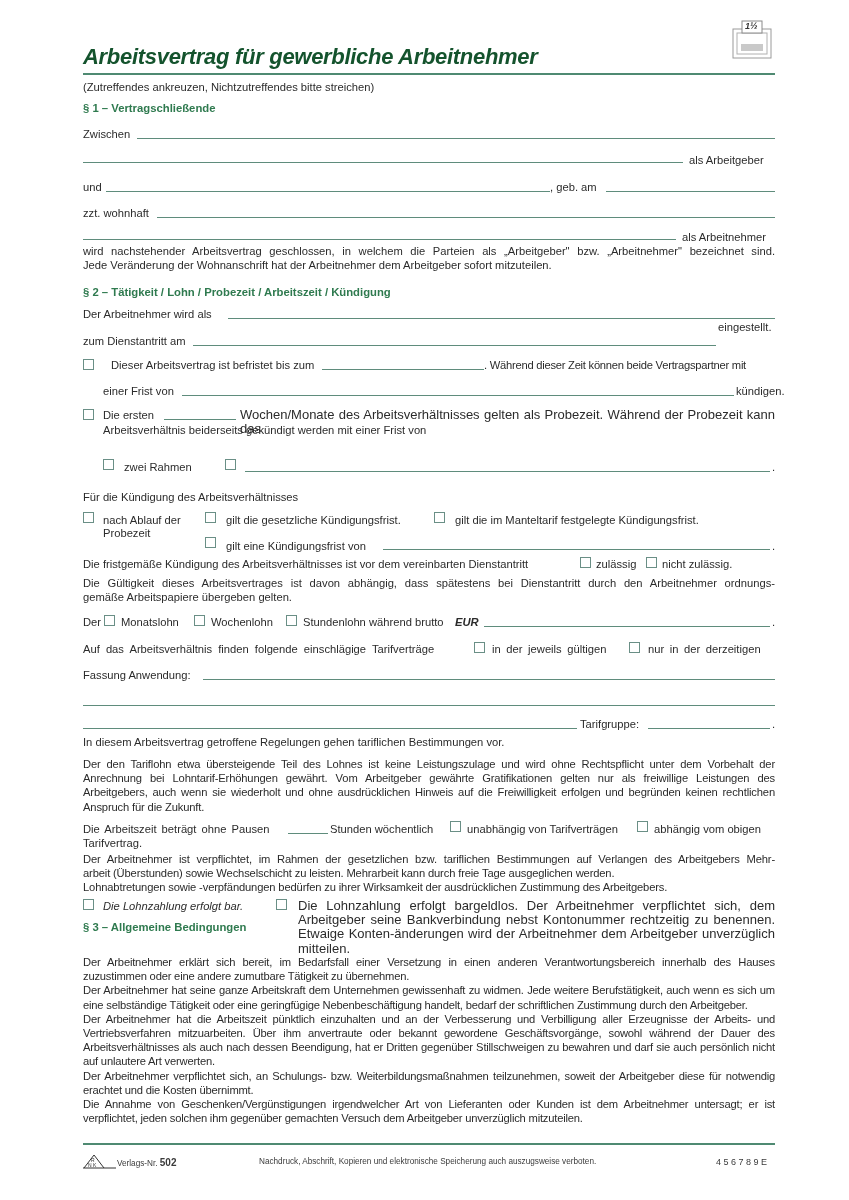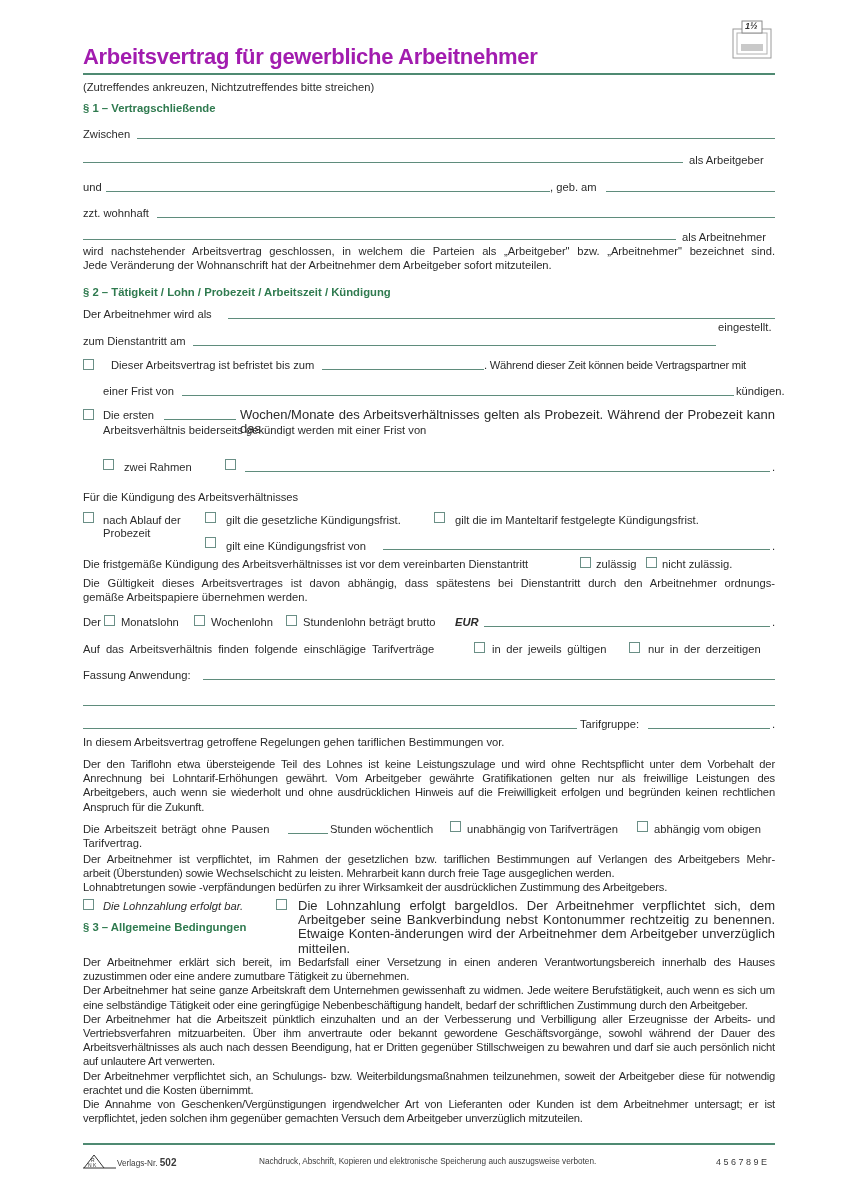--- a/index.html
+++ b/index.html
@@ -1,20 +1,20 @@
 <!DOCTYPE html>
 <html><head>
 <meta charset="utf-8">
 <style>
   html, body { margin: 0; padding: 0; background: #ffffff; }
   body { width: 849px; height: 1200px; position: relative; overflow: hidden;
          font-family: "Liberation Sans", sans-serif; color: #2b2b2b; font-size: 11.2px; }
   .abs { position: absolute; }
-  .title { position: absolute; left: 83px; top: 44px; font-size: 22px; font-weight: bold; 
-           color: #a21caf; letter-spacing: -0.3px; white-space: nowrap; }
+  .title { position: absolute; left: 83px; top: 44px; font-size: 22px; font-weight: bold; font-style: italic;
+           color: #14532d; letter-spacing: -0.3px; white-space: nowrap; }
   .title-rule { position: absolute; left: 83px; top: 73px; width: 692px; height: 2px; background: #4f8a72; }
   .logo-box { position: absolute; left: 731px; top: 20px; width: 42px; height: 40px; }
   .section { position: absolute; left: 83px; font-weight: bold; font-size: 11.3px; color: #2f7a4f; white-space: nowrap; }
   .line { position: absolute; white-space: nowrap; font-size: 11.2px; line-height: 14px; }
   .fill { position: absolute; height: 0; border-bottom: 1px solid #5f8c7c; }
   .cb { position: absolute; width: 11px; height: 11px; border: 1px solid #6a8f86; background: #fff; box-sizing: border-box; cursor: pointer; }
   .para { position: absolute; left: 83px; width: 692px; font-size: 11.2px; line-height: 14.2px; text-align: justify; }
   .para-nj { position: absolute; font-size: 13px; line-height: 14.2px; }
   .footer-rule { position: absolute; left: 83px; top: 1143px; width: 692px; height: 2px; background: #4f8a72; }
   .footer { position: absolute; top: 1157px; font-size: 8.2px; color: #3a3a3a; white-space: nowrap; }
@@ -105,30 +105,30 @@
 <div class="line" style="left:772px;top:539px;">.</div>
 
 <div class="line" style="left:83px;top:557px;">Die fristgemäße Kündigung des Arbeitsverhältnisses ist vor dem vereinbarten Dienstantritt</div>
 <div class="cb" style="left:580px;top:557px;"></div>
 <div class="line" style="left:596px;top:557px;">zulässig</div>
 <div class="cb" style="left:646px;top:557px;"></div>
 <div class="line" style="left:662px;top:557px;">nicht zulässig.</div>
 
 <div class="para" style="top:576px;">
   <span class="jl">Die Gültigkeit dieses Arbeitsvertrages ist davon abhängig, dass spätestens bei Dienstantritt durch den Arbeitnehmer ordnungs-</span>
-  <span style="display:block;">gemäße Arbeitspapiere übernehmen werden.</span>
+  <span style="display:block;">gemäße Arbeitspapiere übergeben gelten.</span>
 </div>
 
 <div class="line" style="left:83px;top:615px;">Der</div>
 <div class="cb" style="left:104px;top:615px;"></div>
 <div class="line" style="left:121px;top:615px;">Monatslohn</div>
 <div class="cb" style="left:194px;top:615px;"></div>
 <div class="line" style="left:211px;top:615px;">Wochenlohn</div>
 <div class="cb" style="left:286px;top:615px;"></div>
-<div class="line" style="left:303px;top:615px;">Stundenlohn beträgt brutto</div>
+<div class="line" style="left:303px;top:615px;">Stundenlohn während brutto</div>
 <div class="line" style="left:455px;top:615px;font-weight:bold;font-style:italic;">EUR</div>
 <div class="fill" style="left:484px;top:626px;width:286px;"></div>
 <div class="line" style="left:772px;top:615px;">.</div>
 
 <div class="line" style="left:83px;top:642px;word-spacing:3px;">Auf das Arbeitsverhältnis finden folgende einschlägige Tarifverträge</div>
 <div class="cb" style="left:474px;top:642px;"></div>
 <div class="line" style="left:492px;top:642px;word-spacing:2.5px;">in der jeweils gültigen</div>
 <div class="cb" style="left:629px;top:642px;"></div>
 <div class="line" style="left:648px;top:642px;word-spacing:2.5px;">nur in der derzeitigen</div>
 

